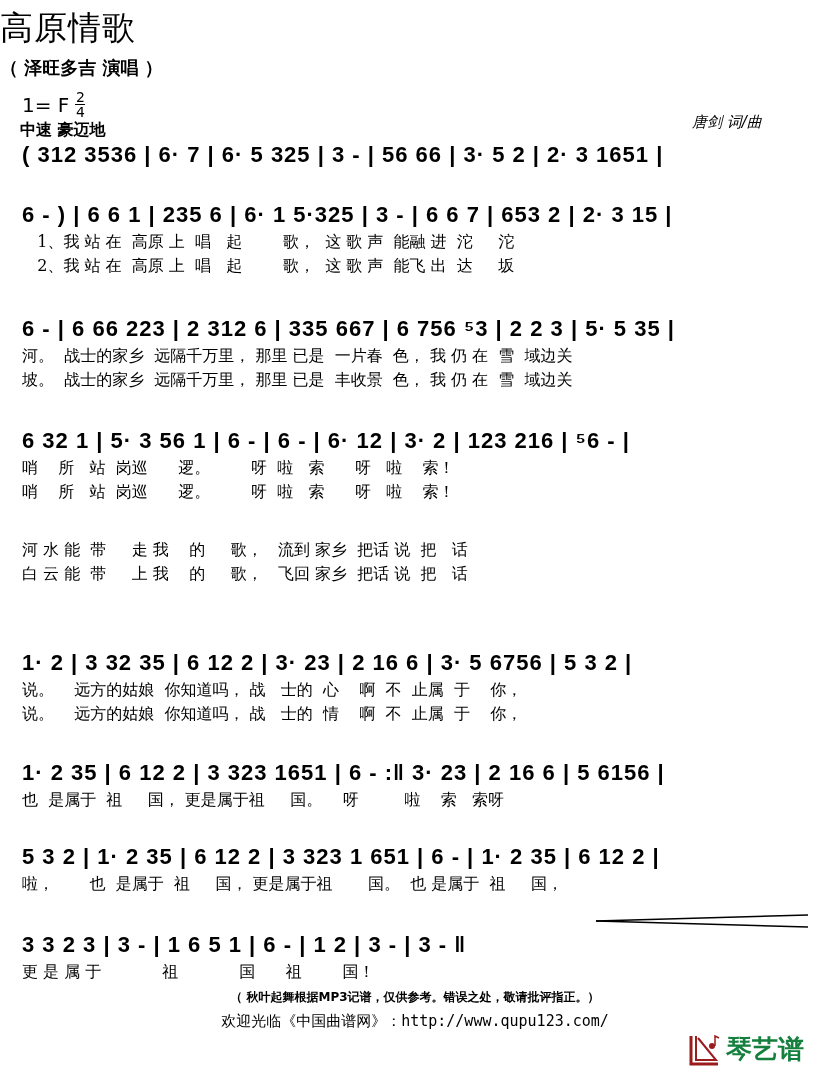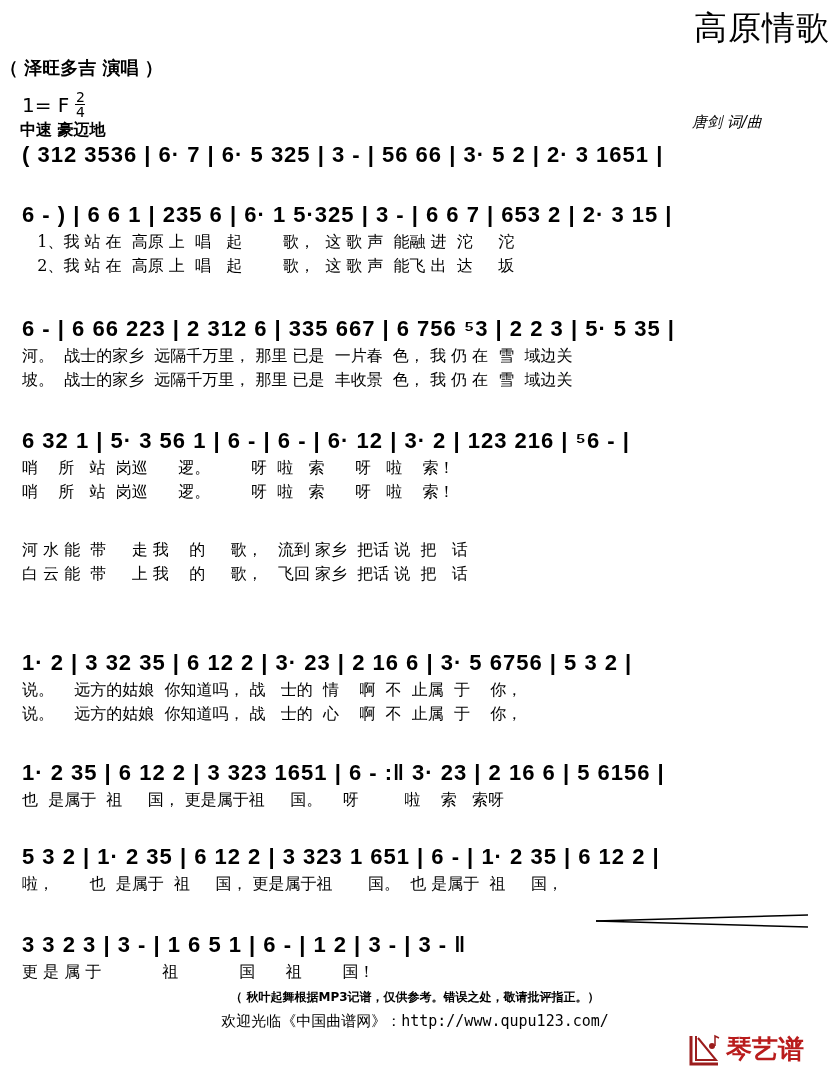--- a/index.html
+++ b/index.html
@@ -1,29 +1,29 @@
 <!DOCTYPE html>
 <html><head>
 <meta charset="utf-8">
 <style>
   html,body{margin:0;padding:0;background:#fff;}
   body{width:830px;height:1074px;position:relative;overflow:hidden;color:#000;font-family:"DejaVu Sans",sans-serif;}
-  .title{position:absolute;left:0;width:830px;top:6px;text-align:right;font-size:33px;font-family:"DejaVu Sans",sans-serif;letter-spacing:1px;}
+  .title{position:absolute;left:0;width:830px;top:6px;text-align:left;font-size:33px;font-family:"DejaVu Sans",sans-serif;letter-spacing:1px;}
   .subtitle{position:absolute;left:0;width:830px;top:56px;font-size:18px;font-weight:bold;}
   .key{position:absolute;left:22px;top:90px;font-size:20px;display:flex;align-items:center;}
   .frac{display:inline-flex;flex-direction:column;align-items:center;font-size:14px;line-height:14px;margin-left:6px;}
   .frac .bar{width:10px;border-top:1.5px solid #000;}
   .tempo{position:absolute;left:20px;top:120px;font-size:16px;font-weight:bold;}
   .author{position:absolute;left:692px;top:90px;font-size:15px;font-style:italic;margin-top:23px;}
   .sys{position:absolute;left:22px;width:790px;}
   .notes{font-family:"Liberation Sans",sans-serif;font-weight:bold;font-size:22px;white-space:pre;height:30px;line-height:30px;letter-spacing:1px;}
   .lyr{font-family:"DejaVu Serif",serif;font-size:16px;white-space:pre;height:24px;line-height:24px;}
   .footer1{position:absolute;left:0;width:830px;top:989px;text-align:center;font-size:12px;font-weight:bold;}
   .footer2{position:absolute;left:0;width:830px;top:1012px;text-align:center;font-size:15px;font-family:"DejaVu Sans Mono",monospace;}
-  .logo{position:absolute;left:688px;top:1032px;display:flex;align-items:center;color:#b91c1c;font-weight:bold;font-size:26px;}
+  .logo{position:absolute;left:688px;top:1032px;display:flex;align-items:center;color:#15803d;font-weight:bold;font-size:26px;}
   .logo svg{margin-right:4px;}
   .cresc{position:absolute;left:596px;top:914px;}
 </style>
 </head>
 <body>
 
 <div class="title">高原情歌</div>
 <div class="subtitle">（ 泽旺多吉 演唱 ）</div>
 
 <div class="key">
@@ -59,22 +59,22 @@
   <div class="lyr">哨    所   站  岗巡      逻。        呀  啦   索      呀   啦    索！</div>
 </div>
 
 <div class="sys" style="top:538px">
   <div class="lyr">河 水 能  带     走 我    的     歌，   流到 家乡  把话 说  把   话</div>
   <div class="lyr">白 云 能  带     上 我    的     歌，   飞回 家乡  把话 说  把   话</div>
 </div>
 
 <div class="sys" style="top:648px">
   <div class="notes">1· 2 | 3 32 35 | 6 12 2 | 3· 23 | 2 16 6 | 3· 5 6756 | 5 3 2 |</div>
+  <div class="lyr">说。    远方的姑娘  你知道吗， 战   士的  心    啊  不  止属  于    你，</div>
   <div class="lyr">说。    远方的姑娘  你知道吗， 战   士的  情    啊  不  止属  于    你，</div>
-  <div class="lyr">说。    远方的姑娘  你知道吗， 战   士的  心    啊  不  止属  于    你，</div>
 </div>
 
 <div class="sys" style="top:758px">
   <div class="notes">1· 2 35 | 6 12 2 | 3 323 1651 | 6 - :‖ 3· 23 | 2 16 6 | 5 6156 |</div>
   <div class="lyr">也  是属于  祖     国， 更是属于祖     国。    呀         啦    索   索呀</div>
 </div>
 
 <div class="sys" style="top:842px">
   <div class="notes">5 3 2 | 1· 2 35 | 6 12 2 | 3 323 1 651 | 6 - | 1· 2 35 | 6 12 2 |</div>
   <div class="lyr">啦，       也  是属于  祖     国， 更是属于祖       国。  也 是属于  祖     国，</div>

